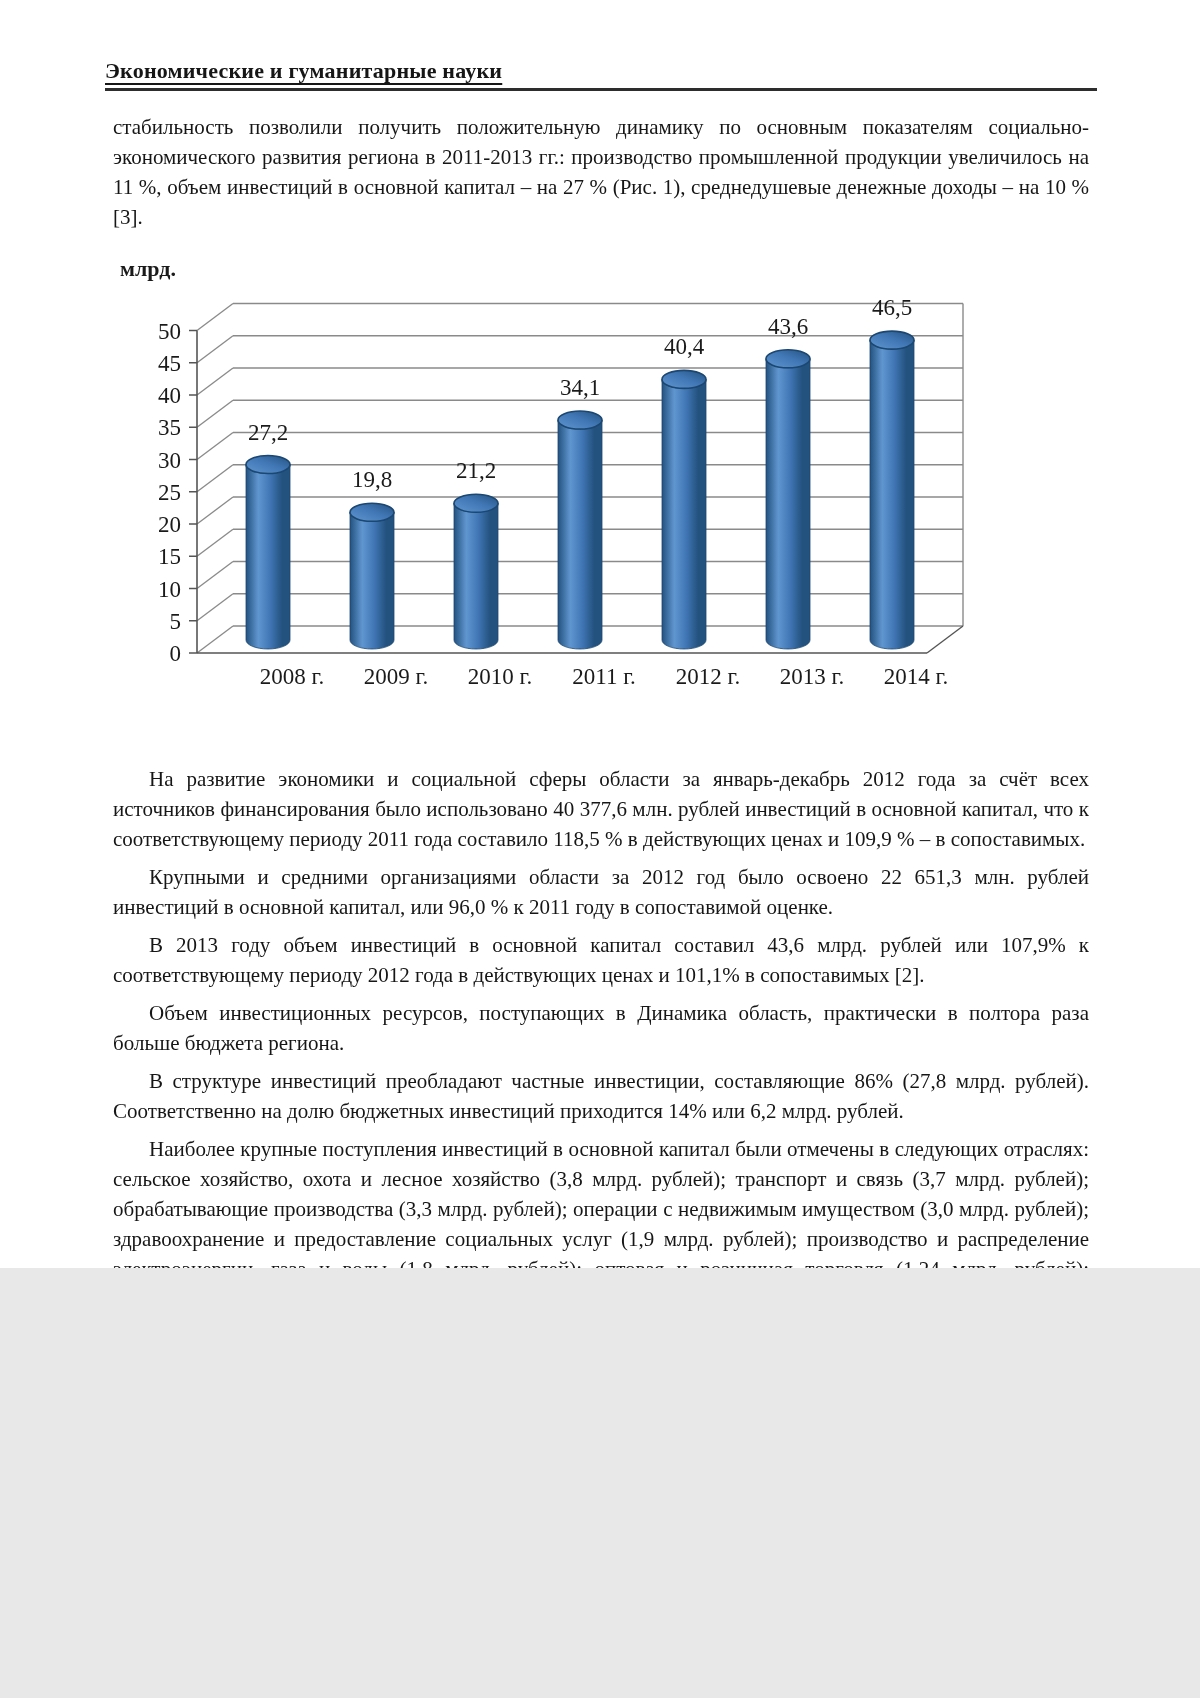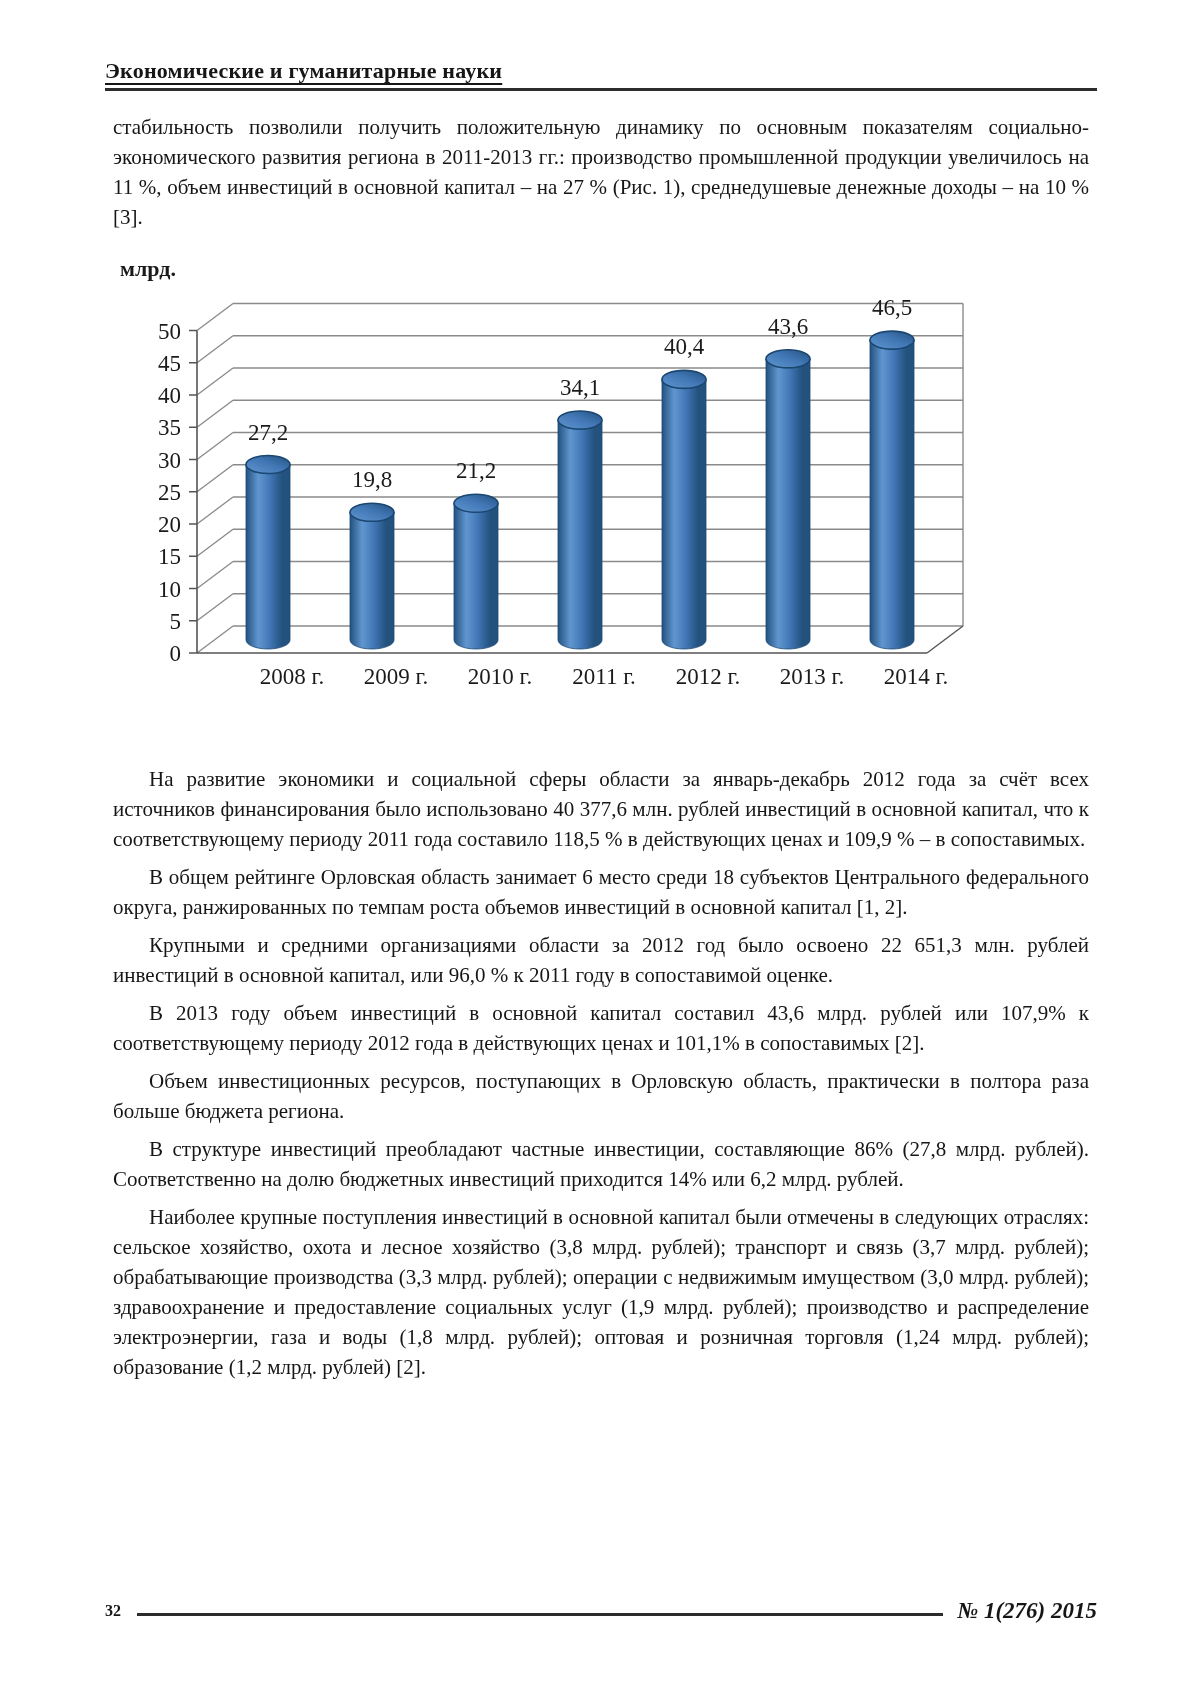--- a/index.html
+++ b/index.html
@@ -1,18 +1,18 @@
 <!DOCTYPE html>
 <html lang="ru"><head>
 <meta charset="utf-8">
 <style>
   html,body{margin:0;padding:0;background:#e8e8e8;}
   .page{
     position:relative;
-    width:1200px;height:1698px;
+    width:1200px;height:1268px;
     margin:0 auto;
     background:#ffffff;
     font-family:"Liberation Serif","DejaVu Serif",serif;
     color:#161616;
     overflow:hidden;
   }
   
   .runhead{
     position:absolute;left:105px;top:58px;width:992px;
     display:flex;align-items:flex-end;
@@ -172,24 +172,23 @@
           <ellipse cx="802" cy="90.07499999999999" rx="22" ry="9" fill="url(#cylTop)" stroke="#1b4771" stroke-width="1.6"></ellipse>
           <text x="802" y="65.07499999999999" text-anchor="middle" font-size="23" fill="#1a1a1a">46,5</text>
           <text x="826" y="434" text-anchor="middle" font-size="23" fill="#1a1a1a">2014 г.</text>
         </g>
       </svg>
   </div>
 
 
   <div class="main-text">
     <p class="para">На развитие экономики и социальной сферы области за январь-декабрь 2012 года за счёт всех источников финансирования было использовано 40 377,6 млн. рублей инвестиций в основной капитал, что к соответствующему периоду 2011 года составило 118,5 % в действующих ценах и 109,9 % – в сопоставимых.</p>
-    <p class="para">В общем рейтинге Орловская область занимает 6 место среди 18 субъектов Центрального федерального округа, ранжированных по темпам роста объемов инвестиций в основной капитал [1, 2].</p>
     <p class="para">Крупными и средними организациями области за 2012 год было освоено 22 651,3 млн. рублей инвестиций в основной капитал, или 96,0 % к 2011 году в сопоставимой оценке.</p>
     <p class="para">В 2013 году объем инвестиций в основной капитал составил 43,6 млрд. рублей или 107,9% к соответствующему периоду 2012 года в действующих ценах и 101,1% в сопоставимых [2].</p>
-    <p class="para">Объем инвестиционных ресурсов, поступающих в Орловскую область, практически в полтора раза больше бюджета региона.</p>
+    <p class="para">Объем инвестиционных ресурсов, поступающих в Динамика область, практически в полтора раза больше бюджета региона.</p>
     <p class="para">В структуре инвестиций преобладают частные инвестиции, составляющие 86% (27,8 млрд. рублей). Соответственно на долю бюджетных инвестиций приходится 14% или 6,2 млрд. рублей.</p>
     <p class="para">Наиболее крупные поступления инвестиций в основной капитал были отмечены в следующих отраслях: сельское хозяйство, охота и лесное хозяйство (3,8 млрд. рублей); транспорт и связь (3,7 млрд. рублей); обрабатывающие производства (3,3 млрд. рублей); операции с недвижимым имуществом (3,0 млрд. рублей); здравоохранение и предоставление социальных услуг (1,9 млрд. рублей); производство и распределение электроэнергии, газа и воды (1,8 млрд. рублей); оптовая и розничная торговля (1,24 млрд. рублей); образование (1,2 млрд. рублей) [2].</p>
   </div>
 
   <div class="footer">
     <span class="pagenum">32</span>
     <span class="foot-rule"></span>
     <span class="issue">№ 1(276) 2015</span>
   </div>
 

